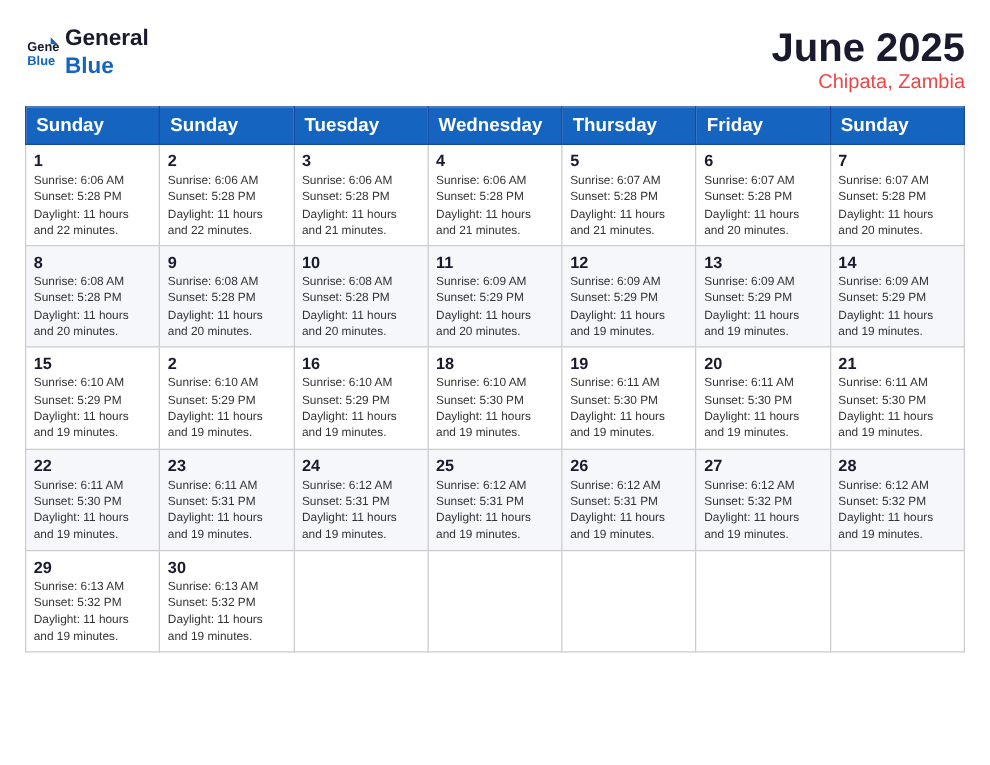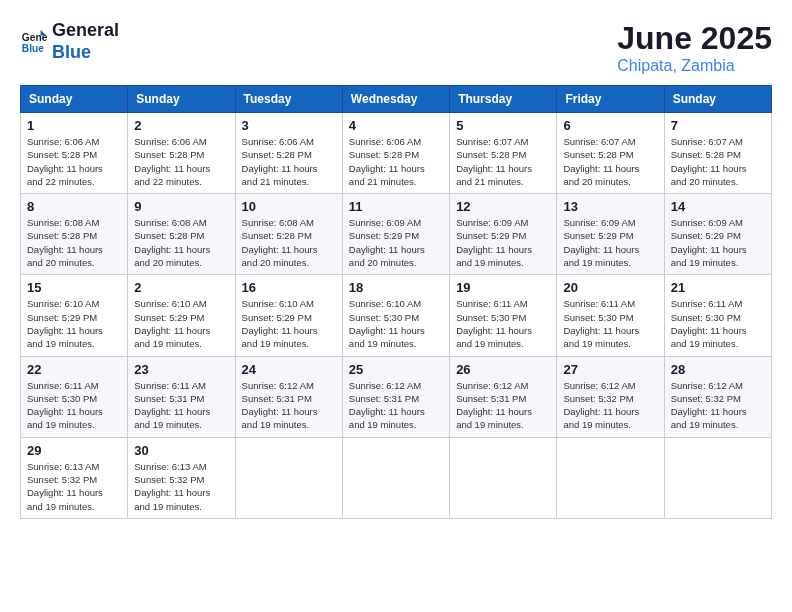--- a/index.html
+++ b/index.html
@@ -28,39 +28,40 @@
     }
     .logo-text span {
       color: #1565c0;
     }
     .logo-icon {
       width: 28px;
       height: 28px;
       margin-right: 4px;
     }
     .title-section {
+      text-align: right;
     }
     .month-year {
       font-size: 32px;
       font-weight: bold;
       color: #1a1a2e;
     }
     .location {
       font-size: 16px;
-      color: #3b82f6;
+      color: #ef4444;
     }
     .calendar {
       width: 100%;
       border-collapse: collapse;
       border: 1px solid #ccc;
     }
     .calendar th {
       background: #1565c0;
       color: #fff;
-      font-size: 12px;
+      font-size: 15px;
       font-weight: bold;
       padding: 6px 8px;
       text-align: left;
       border: 1px solid #1a4a9e;
     }
     .calendar td {
       vertical-align: top;
       padding: 5px 6px;
       border: 1px solid #ccc;
       width: 107px;

